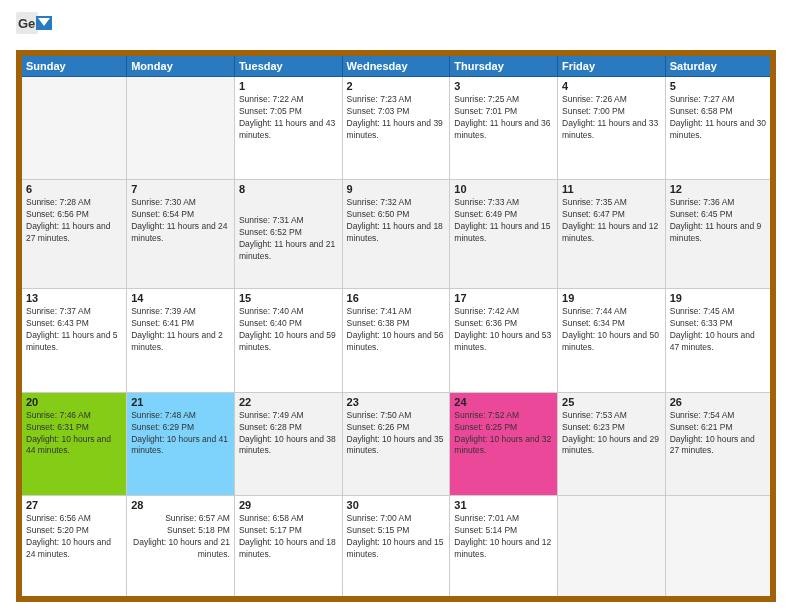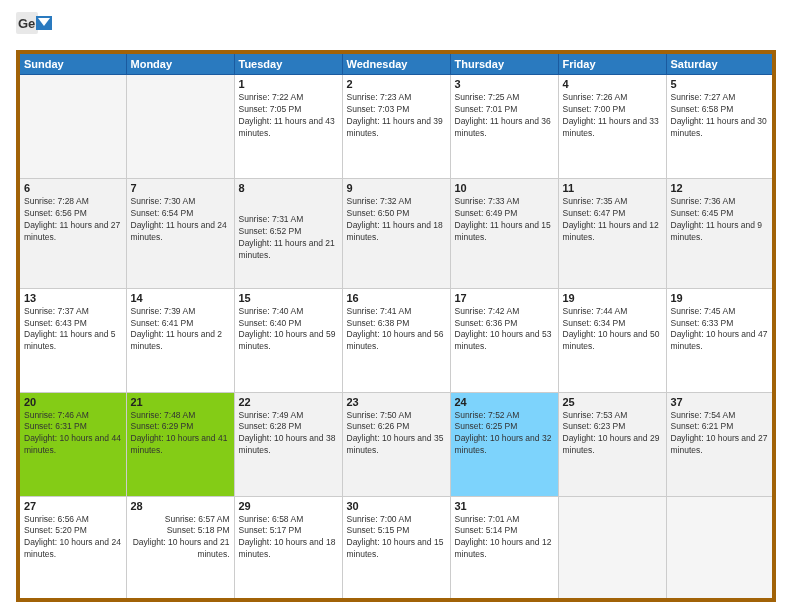--- a/index.html
+++ b/index.html
@@ -41,21 +41,21 @@
       font-weight: bold;
       color: #333;
       line-height: 1.1;
     }
     .location {
       font-size: 14px;
       color: #555;
     }
     .calendar {
       flex: 1;
-      border: 4px solid #a16207;
+      border: 6px solid #a16207;
       border-collapse: collapse;
       width: 100%;
       table-layout: fixed;
     }
     .calendar th {
       background-color: #2a7abf;
       color: white;
       font-size: 11px;
       font-weight: bold;
       padding: 4px 4px;
@@ -253,52 +253,52 @@
 Daylight: 10 hours and 47 minutes.</div>
           </td>
         </tr>
         <tr>
           <td style="background: #84cc16;">
             <span class="day-num">20</span>
             <div class="day-info" style="white-space: pre-line;">Sunrise: 7:46 AM
 Sunset: 6:31 PM
 Daylight: 10 hours and 44 minutes.</div>
           </td>
-          <td style="background: #84cc16;">
+          <td style="background: #7dd3fc;">
             <span class="day-num">21</span>
             <div class="day-info" style="white-space: pre-line;">Sunrise: 7:48 AM
 Sunset: 6:29 PM
 Daylight: 10 hours and 41 minutes.</div>
           </td>
           <td style="background: rgb(242, 242, 242);">
             <span class="day-num">22</span>
             <div class="day-info" style="white-space: pre-line;">Sunrise: 7:49 AM
 Sunset: 6:28 PM
 Daylight: 10 hours and 38 minutes.</div>
           </td>
           <td style="background: rgb(242, 242, 242);">
             <span class="day-num">23</span>
             <div class="day-info" style="white-space: pre-line;">Sunrise: 7:50 AM
 Sunset: 6:26 PM
 Daylight: 10 hours and 35 minutes.</div>
           </td>
-          <td style="background: #7dd3fc;">
+          <td style="background: #ec4899;">
             <span class="day-num">24</span>
             <div class="day-info" style="white-space: pre-line;">Sunrise: 7:52 AM
 Sunset: 6:25 PM
 Daylight: 10 hours and 32 minutes.</div>
           </td>
           <td style="background: rgb(242, 242, 242);">
             <span class="day-num">25</span>
             <div class="day-info" style="white-space: pre-line;">Sunrise: 7:53 AM
 Sunset: 6:23 PM
 Daylight: 10 hours and 29 minutes.</div>
           </td>
           <td style="background: rgb(242, 242, 242);">
-            <span class="day-num">37</span>
+            <span class="day-num">26</span>
             <div class="day-info" style="white-space: pre-line;">Sunrise: 7:54 AM
 Sunset: 6:21 PM
 Daylight: 10 hours and 27 minutes.</div>
           </td>
         </tr>
         <tr>
           <td style="background: rgb(255, 255, 255);">
             <span class="day-num">27</span>
             <div class="day-info" style="white-space: pre-line;">Sunrise: 6:56 AM
 Sunset: 5:20 PM

